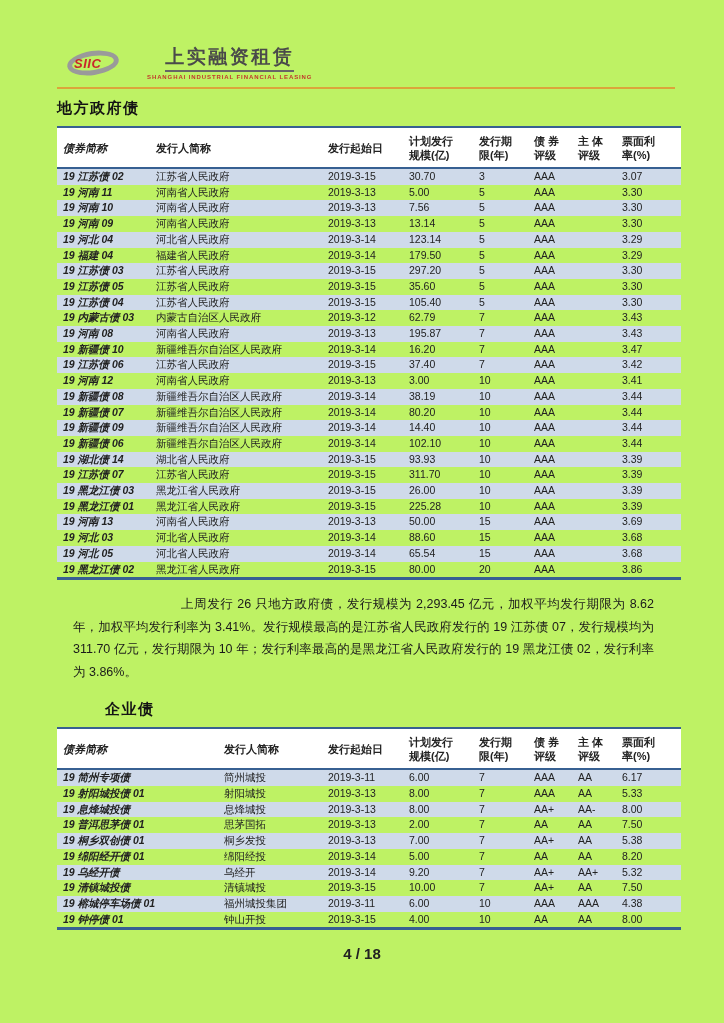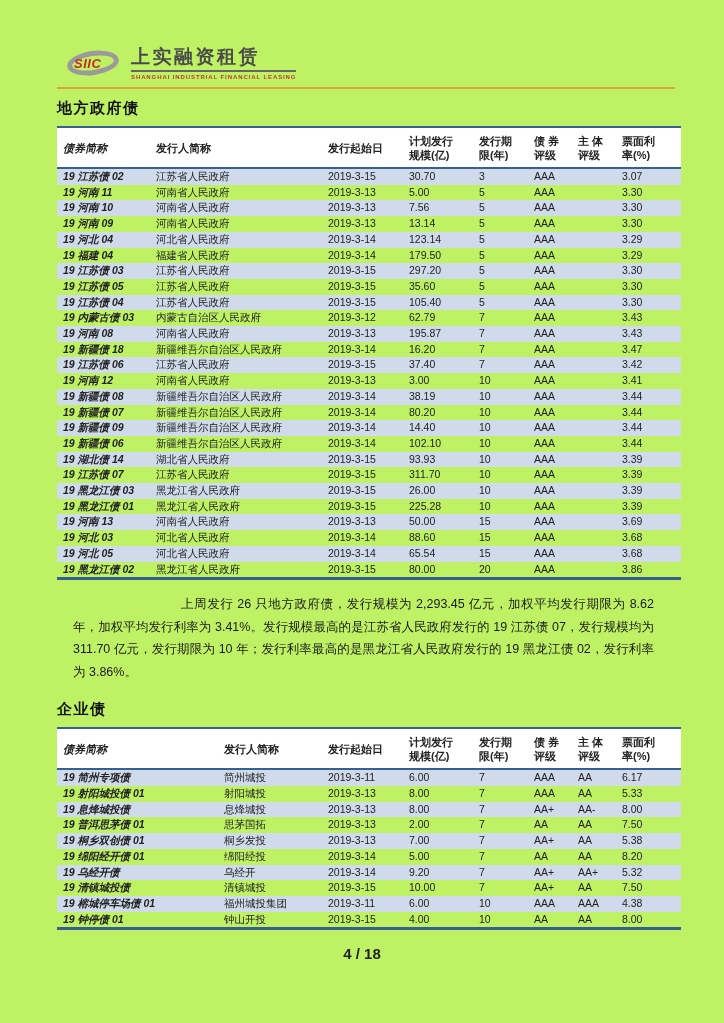--- a/index.html
+++ b/index.html
@@ -13,37 +13,37 @@
   .logo{margin:47px 0 0 8px;display:flex;align-items:flex-start;}
   .emblem{position:relative;width:62px;height:34px;flex:0 0 auto;}
   .emblem-ring{
     position:absolute;left:2px;top:4px;width:52px;height:24px;box-sizing:border-box;
     border:5px solid #9a9a9a;border-radius:50%;transform:rotate(-8deg);
   }
   .emblem-text{
     position:absolute;left:9px;top:9px;font-style:italic;font-weight:bold;
     font-size:13px;color:#c9252b;letter-spacing:0.5px;
   }
-  .logo-text{display:flex;flex-direction:column;margin-left:4px;}
+  .logo-text{display:flex;flex-direction:column;margin-left:20px;align-items:center;}
   .logo-cn{
     font-size:19px;font-weight:bold;color:#4a4a4a;letter-spacing:2.5px;
     padding-bottom:3px;border-bottom:2px solid #666;line-height:20px;white-space:nowrap;
   }
   .logo-en{
     font-size:6px;color:#c0392b;letter-spacing:0.9px;margin-top:2px;
     font-weight:bold;white-space:nowrap;
   }
 
   
   .gold-rule{height:2px;background:#dba53a;margin-top:6px;}
   .section-title{
     font-size:15px;font-weight:bold;color:#141414;letter-spacing:1.5px;
     margin:9px 0 0 0;line-height:20px;
   }
-  .section-title.second{margin-top:16px;}
+  .section-title.second{margin-top:16px;margin-left:48px;}
 
   
   table.bond{
     width:618px;margin-top:8px;border-collapse:collapse;table-layout:fixed;
     border-top:2px solid #376092;border-bottom:3px solid #376092;
   }
   table.bond thead th{
     font-size:11px;font-weight:bold;text-align:left;vertical-align:middle;
     height:39px;padding:0;line-height:14px;color:#222;
     border-bottom:2px solid #376092;background:#fff;
@@ -215,21 +215,21 @@
             <td class="c0">19 河南 08</td>
             <td class="c1">河南省人民政府</td>
             <td class="c2">2019-3-13</td>
             <td class="c3">195.87</td>
             <td class="c4">7</td>
             <td class="c5">AAA</td>
             <td class="c6"></td>
             <td class="c7">3.43</td>
           </tr>
           <tr>
-            <td class="c0">19 新疆债 18</td>
+            <td class="c0">19 新疆债 10</td>
             <td class="c1">新疆维吾尔自治区人民政府</td>
             <td class="c2">2019-3-14</td>
             <td class="c3">16.20</td>
             <td class="c4">7</td>
             <td class="c5">AAA</td>
             <td class="c6"></td>
             <td class="c7">3.47</td>
           </tr>
           <tr>
             <td class="c0">19 江苏债 06</td>

